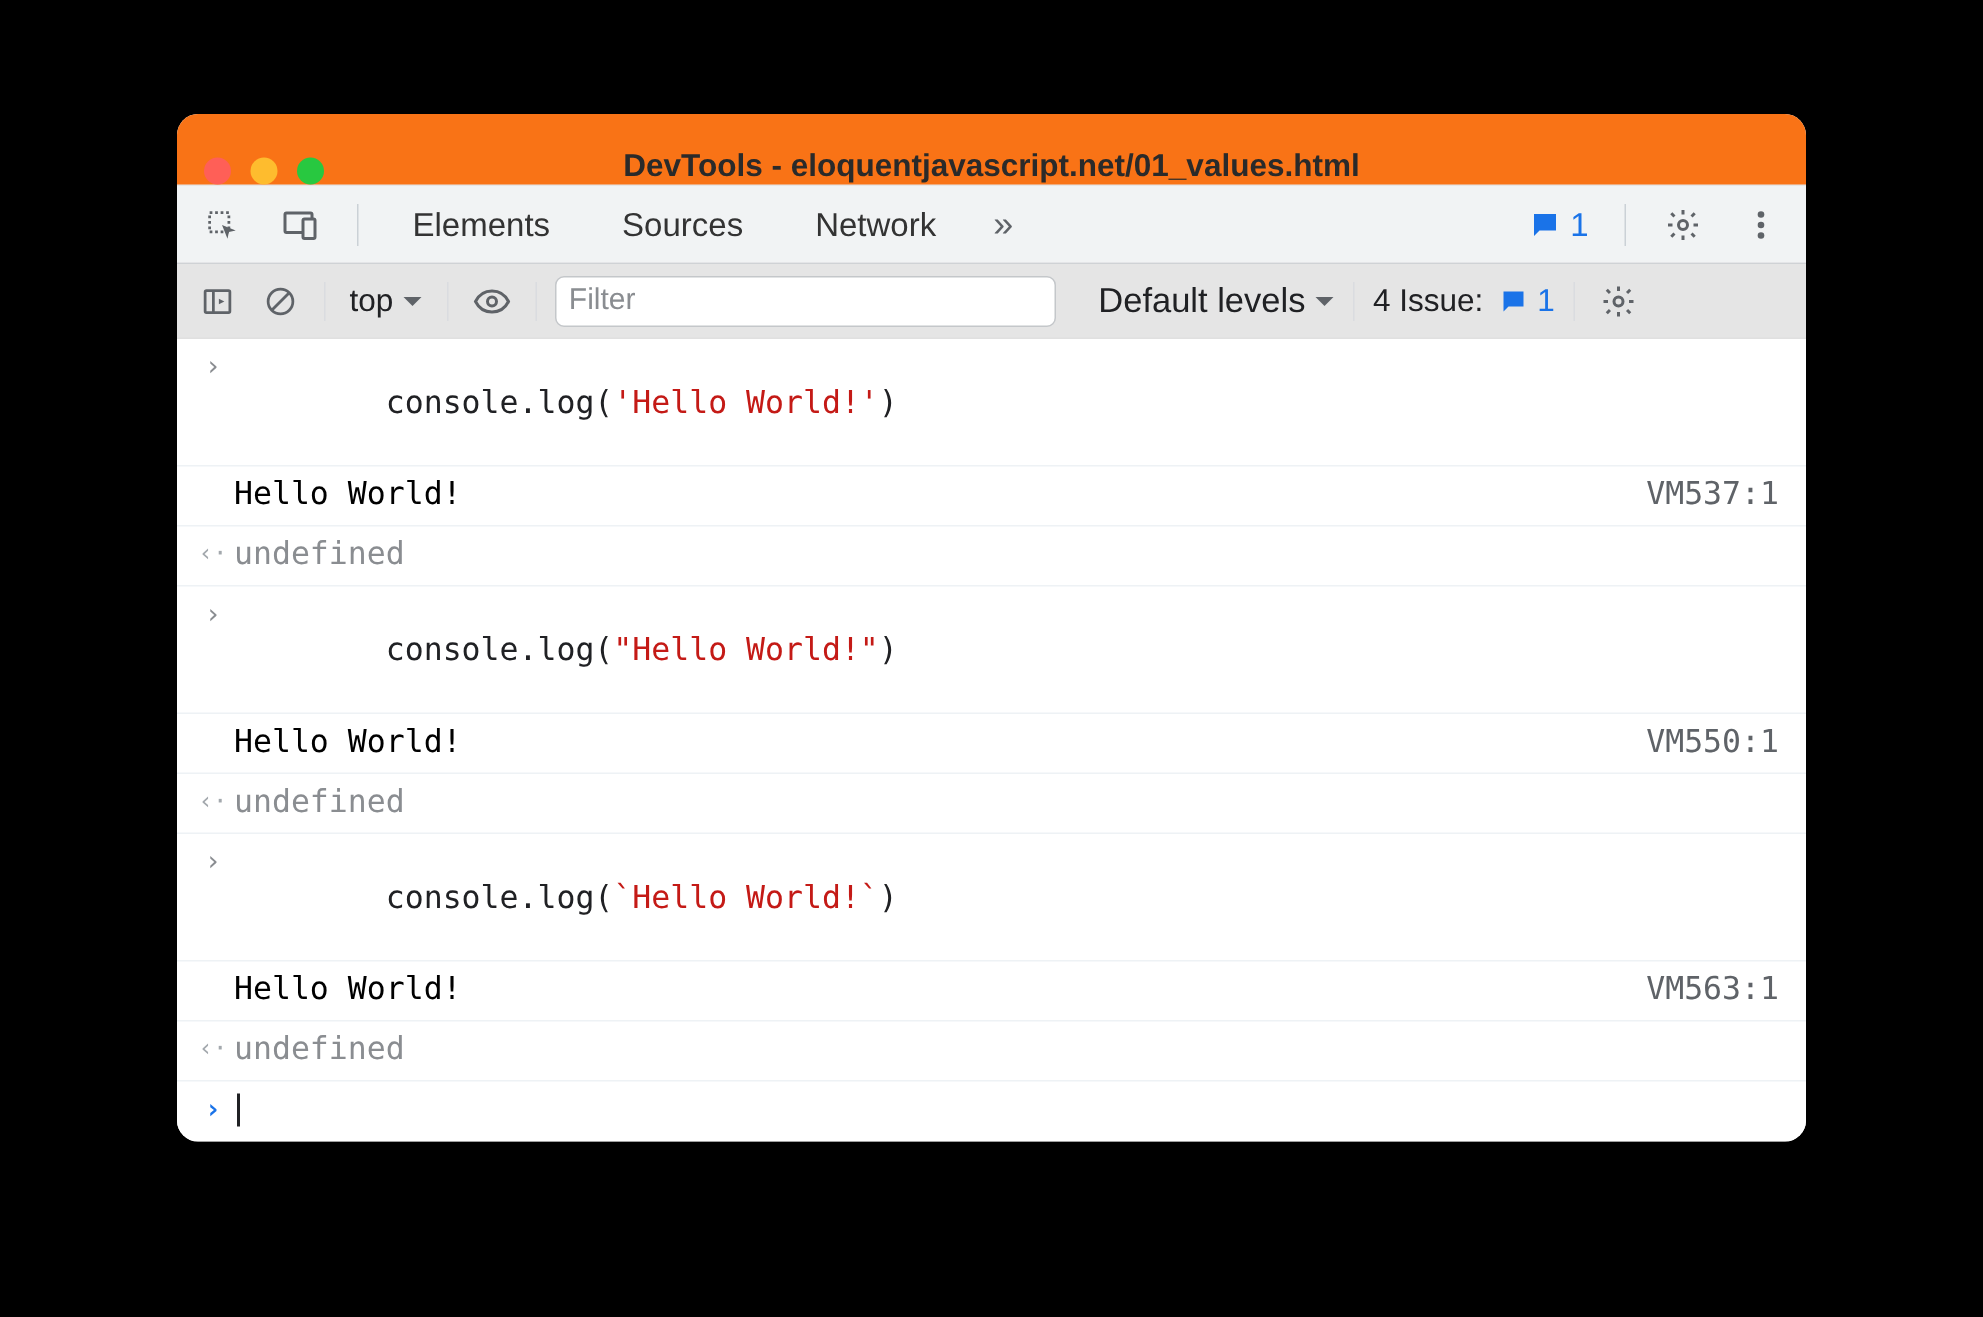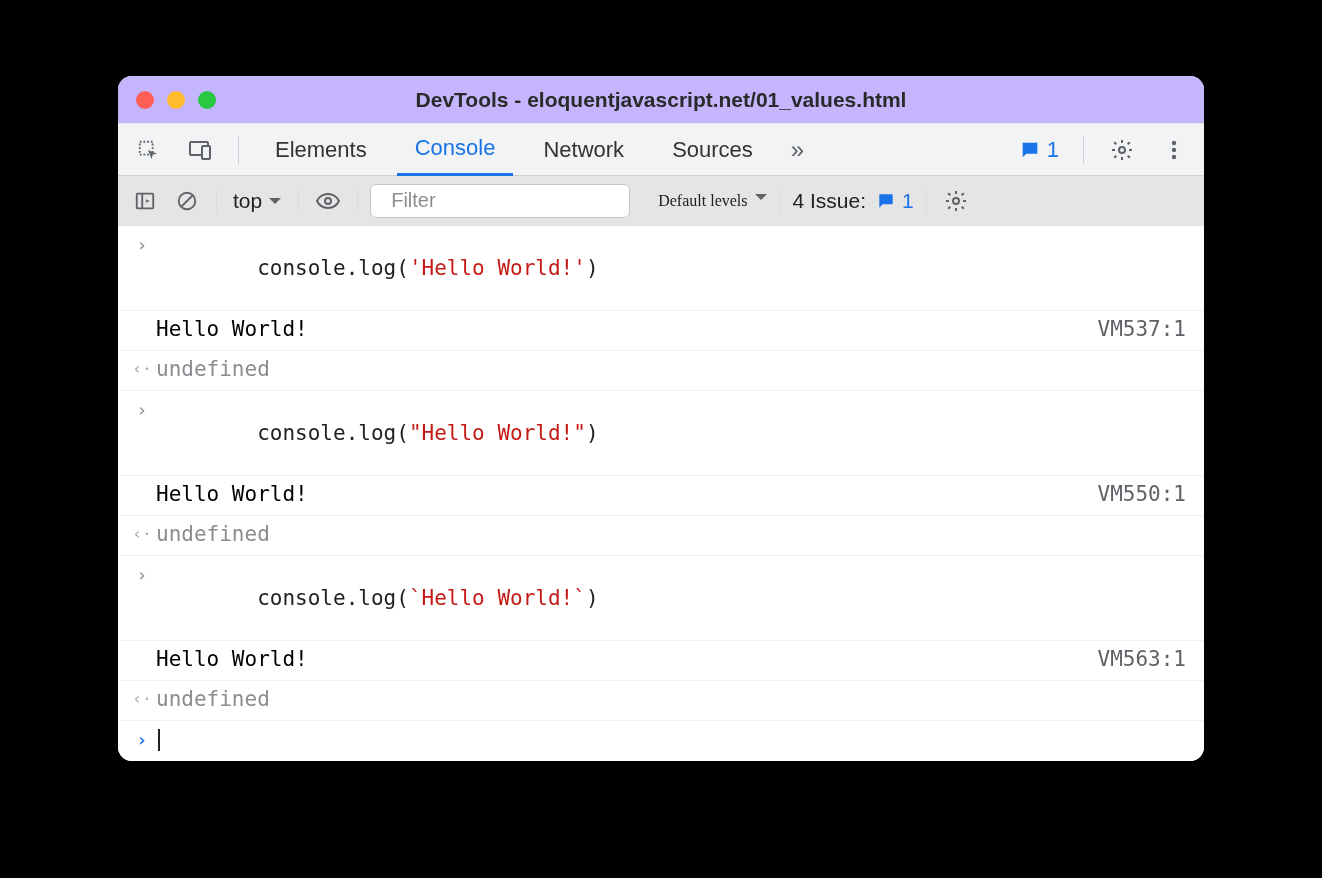--- a/index.html
+++ b/index.html
@@ -15,23 +15,23 @@
   }
   .window {
     width: 1086px;
     background: #fff;
     border-radius: 14px;
     box-shadow: 0 20px 60px rgba(0,0,0,0.5);
     overflow: hidden;
   }
   .titlebar {
     height: 48px;
-    background: #c4b5fd;
-    display: flex;
-    align-items: center;
+    background: #f97316;
+    display: flex;
+    align-items: flex-end;
     position: relative;
     border-bottom: 1px solid #e6e6e6;
   }
   .traffic-lights {
     display: flex;
     gap: 13px;
     padding-left: 18px;
   }
   .traffic-light {
     width: 18px; height: 18px;
@@ -107,29 +107,29 @@
   }
   .context-select {
     display:flex; align-items:center; gap:6px;
     font-size:21px; color:#202124; cursor:pointer;
     padding:0 4px;
   }
   .filter-input {
     height: 34px;
     border:1px solid #c4c7ca;
     border-radius:6px;
-    padding:0 20px;
+    padding:0 8px;
     font-size:20px;
-    width:260px;
+    width:334px;
     color:#5f6368;
   }
   .filter-input::placeholder { color:#8a8d91; }
   .levels-select {
-    display:flex; align-items:flex-start; gap:6px;
-    font-size:16px; color:#202124; cursor:pointer;font-family:Liberation Serif, serif;
+    display:flex; align-items:center; gap:6px;
+    font-size:23px; color:#202124; cursor:pointer;
   }
   .issues {
     display:flex; align-items:center; gap:10px;
     font-size:21px; color:#202124;
   }
   .issues .count {
     display:flex; align-items:center; gap:6px;
     color:#1a73e8;
   }
   .console-body {
@@ -197,23 +197,22 @@
       </svg>
     </div>
     <div class="iconbtn">
       <svg width="24" height="20" viewBox="0 0 24 20" fill="none" stroke="#5f6368" stroke-width="2">
         <rect x="2" y="2" width="18" height="13" rx="1"></rect>
         <rect x="14" y="6" width="8" height="13" rx="1" fill="#f1f3f4"></rect>
       </svg>
     </div>
     <div class="divider"></div>
     <div class="tab">Elements</div>
-    <div class="tab active">Console</div>
+    <div class="tab">Sources</div>
     <div class="tab">Network</div>
-    <div class="tab">Sources</div>
     <div class="tab" style="padding:0 8px;font-size:24px;color:#5f6368;">»</div>
     <div class="spacer"></div>
     <div class="badge-area">
       <svg width="22" height="22" viewBox="0 0 24 24" fill="#1a73e8">
           <path d="M4 4h16v12H8l-4 4V4z"></path>
         </svg>
       <span>1</span>
     </div>
     <div class="divider"></div>
     <div class="iconbtn">

